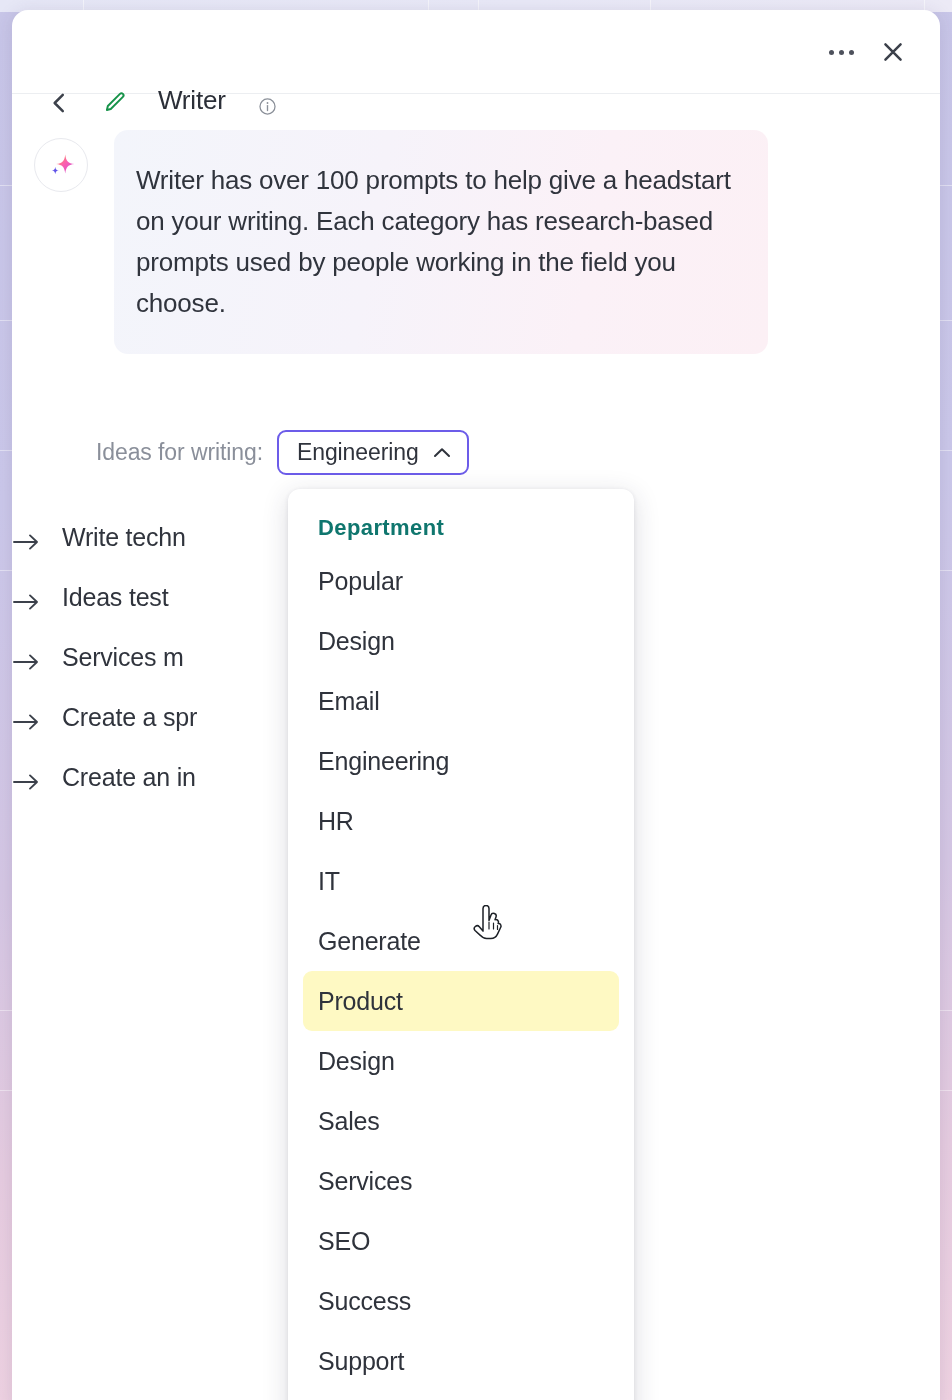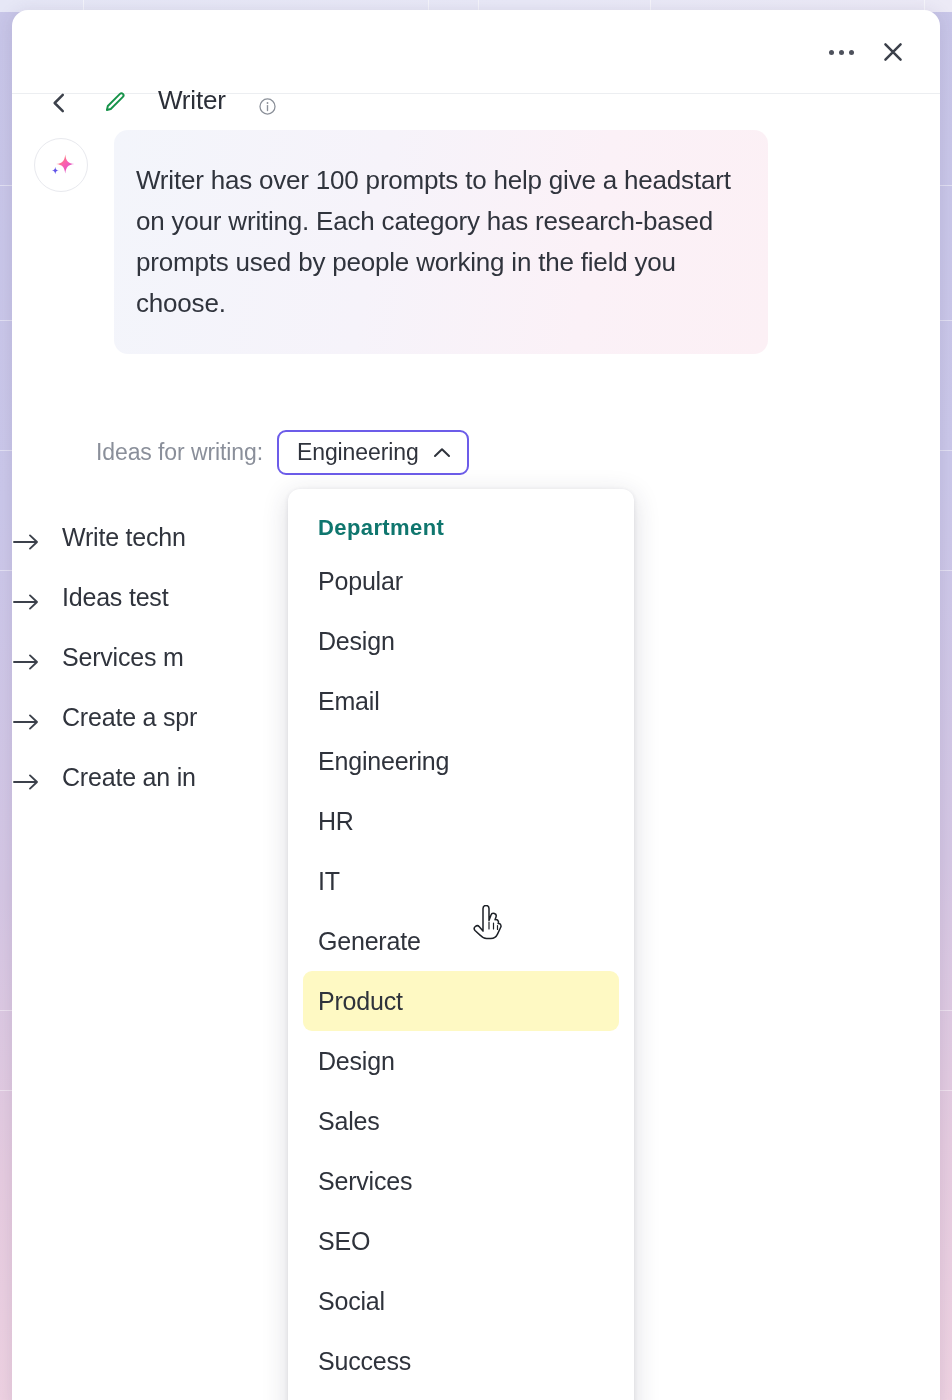--- a/index.html
+++ b/index.html
@@ -374,21 +374,20 @@
       <div class="dropdown-option">Email</div>
       <div class="dropdown-option">Engineering</div>
       <div class="dropdown-option">HR</div>
       <div class="dropdown-option">IT</div>
       <div class="dropdown-option">Generate</div>
       <div class="dropdown-option is-highlighted">Product</div>
       <div class="dropdown-option">Design</div>
       <div class="dropdown-option">Sales</div>
       <div class="dropdown-option">Services</div>
       <div class="dropdown-option">SEO</div>
-      <div class="dropdown-option">Social</div>
       <div class="dropdown-option">Success</div>
       <div class="dropdown-option">Support</div>
     </div>
 
   </div>
 </div>
 
 <svg id="mouse-cursor" viewBox="0 0 34 40">
   <path d="M11 3.5 c0-1.7 1.3-3 3-3 s3 1.3 3 3 v12 l2-5.4 c0.5-1.4 2-2.1 3.4-1.6 c1.4 0.5 2.1 2 1.6 3.4 l-1 2.8 c1.3-0.5 2.8 0.1 3.3 1.5 c0.3 0.8 0.2 1.6-0.2 2.3 c1.2-0.2 2.4 0.5 2.8 1.7 c0.3 0.8 0.1 1.6-0.3 2.3 l-3.1 6.6 c-1.2 2.6-3.8 4.3-6.7 4.3 h-4.2 c-2.3 0-4.5-1-6-2.8 L3 25.5 c-1-1.2-0.9-3 0.3-4 c1.2-1 3-0.9 4 0.3 l3.7 4.3 Z" fill="#ffffff" stroke="#1d2127" stroke-width="1.5" stroke-linejoin="round"></path>
   <path d="M17 17 v7 M21.5 18 v6 M25.5 20.5 v4" stroke="#1d2127" stroke-width="1.2" stroke-linecap="round"></path>

